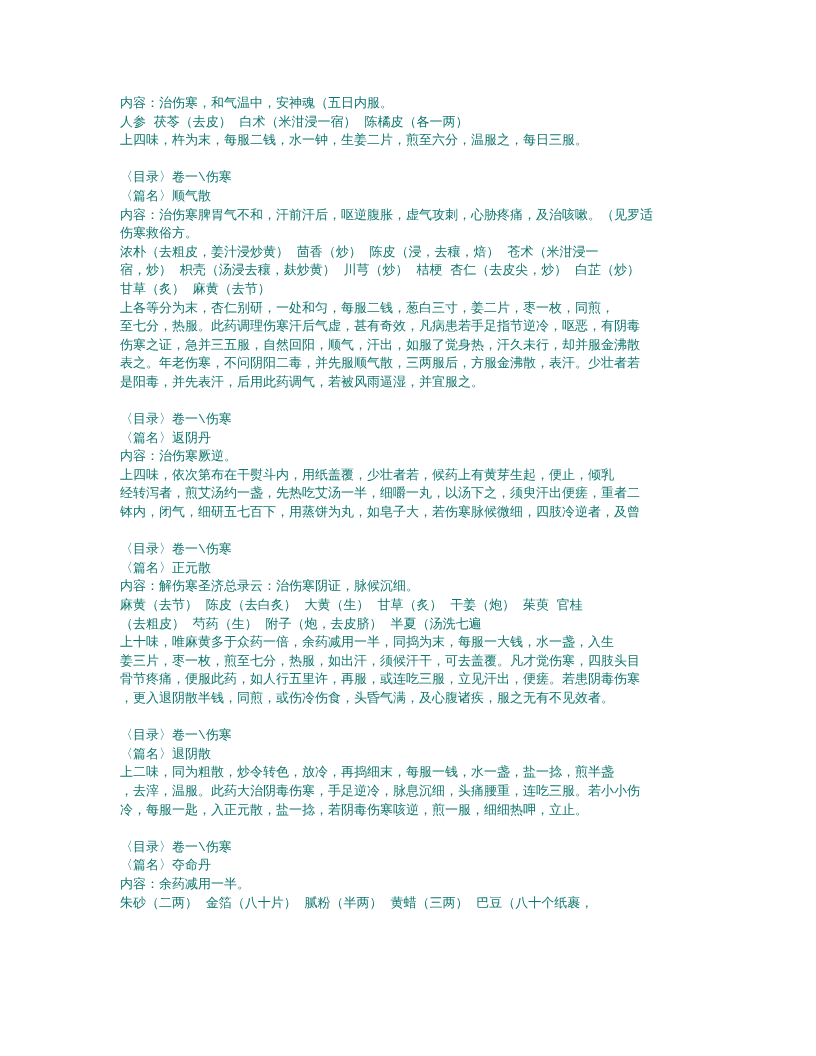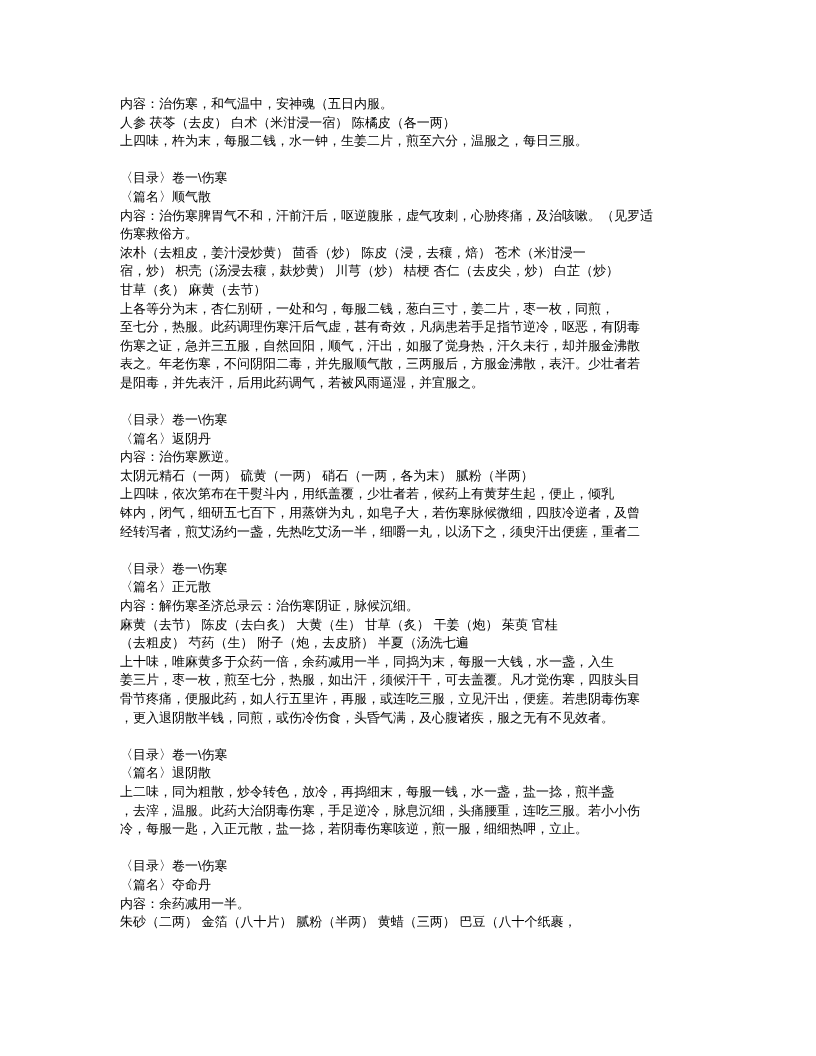--- a/index.html
+++ b/index.html
@@ -1,20 +1,20 @@
 <!DOCTYPE html>
 <html><head>
 <meta charset="utf-8">
 <style>
   html, body { margin: 0; padding: 0; background: #ffffff; }
   body { width: 816px; height: 1056px; position: relative; overflow: hidden; }
   .page {
     position: absolute; left: 120px; top: 95px; width: 580px;
-    font-family: Liberation Sans, sans-serif;
-    font-size: 13px; line-height: 18.6px; color: #000000;
+    font-family: Liberation Mono, monospace;
+    font-size: 13px; line-height: 18.6px; color: #0f766e;
   }
   .line { white-space: pre; height: 18.6px; }
   .blank { height: 18.6px; }
 </style>
 </head>
 <body>
 
 <div class="page">
 
   <div>
@@ -37,24 +37,23 @@
     <div class="line">伤寒之证，急并三五服，自然回阳，顺气，汗出，如服了觉身热，汗久未行，却并服金沸散</div>
     <div class="line">表之。年老伤寒，不问阴阳二毒，并先服顺气散，三两服后，方服金沸散，表汗。少壮者若</div>
     <div class="line">是阳毒，并先表汗，后用此药调气，若被风雨逼湿，并宜服之。</div>
   </div>
   <div class="blank"></div>
 
   <div>
     <div class="line">〈目录〉卷一\伤寒</div>
     <div class="line">〈篇名〉返阴丹</div>
     <div class="line">内容：治伤寒厥逆。</div>
-    <div class="line">太阴元精石（一两） 硫黄（一两） 硝石（一两，各为末） 腻粉（半两）</div>
     <div class="line">上四味，依次第布在干熨斗内，用纸盖覆，少壮者若，候药上有黄芽生起，便止，倾乳</div>
+    <div class="line">经转泻者，煎艾汤约一盏，先热吃艾汤一半，细嚼一丸，以汤下之，须臾汗出便瘥，重者二</div>
     <div class="line">钵内，闭气，细研五七百下，用蒸饼为丸，如皂子大，若伤寒脉候微细，四肢冷逆者，及曾</div>
-    <div class="line">经转泻者，煎艾汤约一盏，先热吃艾汤一半，细嚼一丸，以汤下之，须臾汗出便瘥，重者二</div>
   </div>
   <div class="blank"></div>
 
   <div>
     <div class="line">〈目录〉卷一\伤寒</div>
     <div class="line">〈篇名〉正元散</div>
     <div class="line">内容：解伤寒圣济总录云：治伤寒阴证，脉候沉细。</div>
     <div class="line">麻黄（去节） 陈皮（去白炙） 大黄（生） 甘草（炙） 干姜（炮） 茱萸 官桂</div>
     <div class="line">（去粗皮） 芍药（生） 附子（炮，去皮脐） 半夏（汤洗七遍</div>
     <div class="line">上十味，唯麻黄多于众药一倍，余药减用一半，同捣为末，每服一大钱，水一盏，入生</div>

